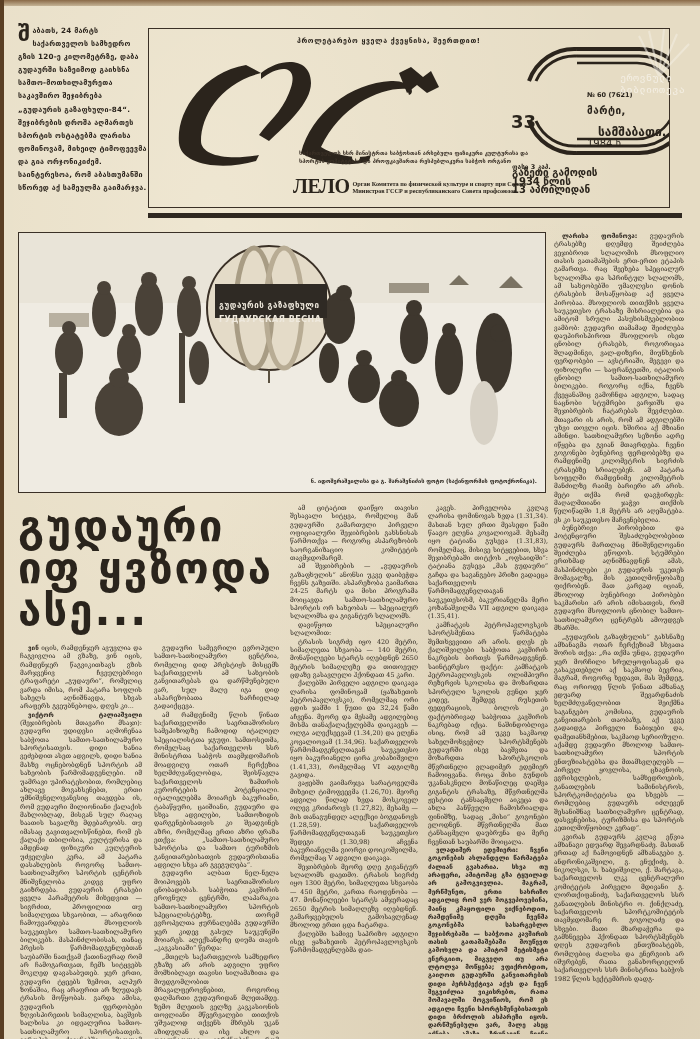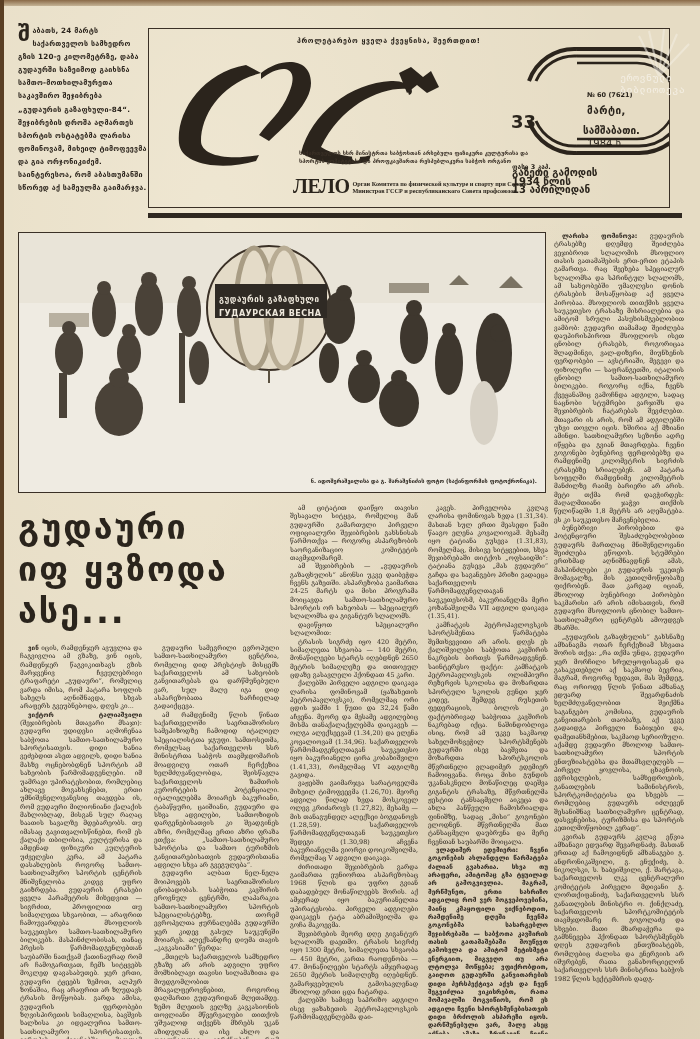--- a/index.html
+++ b/index.html
@@ -44,45 +44,45 @@
   }
   .lelo-ru { position:absolute; left: 144px; top: 146px; display:flex; align-items:center; gap:3px; }
   .lelo-ru .big { font-family:"Liberation Serif",serif; font-weight:bold; font-size: 20px; letter-spacing:-0.5px; }
   .lelo-ru .small { font-family:"Liberation Serif",serif; font-weight:bold; font-size: 6.2px; line-height: 7px; width: 200px; }
 
   .datebox { position:absolute; left: 370px; top: 16px; width: 150px; height: 115px; }
   .datebox svg { position:absolute; left: 0; top: 0; }
   .issue-no { position:absolute; left: 68px; top: 46px; font-family:"DejaVu Sans",sans-serif; font-size: 6.5px; font-weight:bold; }
   .day { position:absolute; left: -8px; top: 66px; font-family:"DejaVu Sans",sans-serif; font-size: 18px; font-weight:bold; }
   .month { position:absolute; left: 68px; top: 60px; font-family:"DejaVu Sans",sans-serif; font-size: 10px; font-weight:bold; letter-spacing:0.5px;}
-  .weekday { position:absolute; left: 64px; top: 80px; font-family:"DejaVu Sans",sans-serif; font-size: 10px; font-weight:bold; }
+  .weekday { position:absolute; left: 79px; top: 80px; font-family:"DejaVu Sans",sans-serif; font-size: 12px; font-weight:bold; }
   .year { position:absolute; left: 68px; top: 93px; font-family:"DejaVu Sans",sans-serif; font-size: 10px; }
   .price { position:absolute; left: 508px; top: 149px; font-family:"DejaVu Sans",sans-serif; font-size: 6.5px; font-weight:bold;margin-top:8px; }
   .since { position:absolute; left: 508px; top: 163px; font-family:"DejaVu Sans",sans-serif; font-size: 10px; font-weight:bold; line-height: 8.5px; }
 
   .thick-rule { position:absolute; left: 144px; top: 207px; width: 534px; height: 5px; background:#2f2820; }
   .watermark { position:absolute; left: 615px; top: 20px; width: 80px; height: 60px; opacity: 0.55; }
   .watermark-text { position:absolute; left: 616px; top: 66px; font-family:Liberation Mono, monospace; font-size:10px; color:#f4efe4; letter-spacing: 0.5px; }
 
   
   .photo {
     position:absolute; left: 14px; top: 226px; width: 528px; height: 261px;
     border: 1.5px solid #3a3026; overflow:hidden;
     background: linear-gradient(180deg, #d8d2c4 0%, #e6e1d6 30%, #ede8de 100%);
   }
   .photo .caption {
     position:absolute; right: 8px; bottom: 8px; font-family:"DejaVu Sans",sans-serif; font-size: 5.6px; font-weight:bold; color:#2a241c;
   }
   .sign-text { position:absolute; left: 196px; top: 51px; width: 112px; height: 34px; background:#2f2a24; color:#eee8dc;
-    font-family:"DejaVu Sans",sans-serif; font-weight:bold; font-size: 8px; line-height: 14px; padding: 9px 4px; letter-spacing:0.5px; }
+    font-family:"DejaVu Sans",sans-serif; font-weight:bold; font-size: 8px; line-height: 14px; padding: 15px 4px; letter-spacing:0.5px; }
 
   
   .headline {
     position:absolute; left: 14px; top: 500px; width: 260px;
-    font-family:"DejaVu Sans",sans-serif; font-weight:bold; font-size: 34px; line-height: 42px; letter-spacing: 2px; color:#2a241c;
+    font-family:"DejaVu Sans",sans-serif; font-weight:bold; font-size: 42px; line-height: 42px; letter-spacing: 2px; color:#2a241c;
   }
 
   
   .col { position:absolute; font-family:"DejaVu Serif",serif; font-size: 6.4px; line-height: 8.35px; color:#2e271f; text-align: justify; overflow:hidden; }
   .col p { text-indent: 8px; }
   .col .b { font-family:"DejaVu Sans",sans-serif; font-weight:bold; }
   .col1 { left: 16px; top: 638px; width: 122px; height: 395px; }
   .col2 { left: 150px; top: 638px; width: 125px; height: 395px; }
   .col3 { left: 286px; top: 498px; width: 128px; height: 530px; }
   .col4 { left: 424px; top: 498px; width: 120px; height: 530px; }
@@ -227,21 +227,20 @@
 
   </div>
 
   <div class="col col3">
     <p>ამ ციტატით დაიწყო თავისი შესავალი სიტყვა, რომელიც მან გუდაურში გამართული პირველი ოფიციალური შეჯიბრების გახსნისას წარმოთქვა — როგორც ასპარეზობის საორგანიზაციო კომიტეტის თავმჯდომარემ.</p>
     <p>ამ შეჯიბრების — „გუდაურის გაზაფხულის“ ანონსი უკვე დაიბეჭდა ჩვენს გაზეთში. ასპარეზობა გაიმართა 24-25 მარტს და მისი პროგრამა მოიცავდა სამთო-სათხილამურო სპორტის ორ სახეობას — სპეციალურ სლალომსა და გიგანტურ სლალომს.</p>
     <p>დავიწყოთ სპეციალური სლალომით:</p>
     <p>ტრასის სიგრძე იყო 420 მეტრი, სიმაღლეთა სხვაობა — 140 მეტრი, მონაწილეები სტარტს იღებდნენ 2650 მეტრის სიმაღლეზე და თითოეულ ცდაზე გასავლელი ჰქონდათ 45 კარი.</p>
     <p>ქალებში პირველი ადგილი დაიკავა ლარისა ფომინოვამ (ყაზახეთის პეტროპავლოვსკი), რომელმაც ორი ცდის ჯამში 1 წუთი და 32,24 წამი აჩვენა. მეორე და მესამე ადგილებიც მისმა თანაქალაქელებმა დაიკავეს — ოლგა ალექსეევამ (1.34,20) და ელენა კოვალიოვამ (1.34,96). საქართველოს წარმომადგენელთაგან საუკეთესო იყო ბაკურიანელი ცირა კობახიშვილი (1.41,33), რომელმაც VI ადგილზე გავიდა.</p>
     <p>ვაჟებში გაიმარჯვა სარატოველმა მიხეილ ტიმოფეევმა (1.26,70). მეორე ადგილი წილად ხვდა მოსკოველ ოლეგ კრიძაროვს (1.27,82), მესამე — მის თანაგუნდელ ალექსეი ბოგდანოვს (1.28,59). საქართველოს წარმომადგენელთაგან საუკეთესო შედეგი (1.30,98) აჩვენა ბაკურიანელმა გიორგი დოიკოშვილმა, რომელმაც V ადგილი დაიკავა.</p>
-    <p>ძირითადი შეჯიბრების გარდა გაიმართა ეუნიორთა ასპარეზობაც 1968 წლის და უფრო გვიან დაბადებულ მონაწილეებს შორის. აქ ამჯერად იყო ბაკურიანელთა უპირატესობა. პირველი ადგილები დაიკავეს ტატა აბრამიშვილმა და გოჩა მაკოევმა.</p>
     <p>შეჯიბრების მეორე დღე გიგანტურ სლალომს დაეთმო. ტრასის სიგრძე იყო 1300 მეტრი, სიმაღლეთა სხვაობა — 450 მეტრი, კართა რაოდენობა — 47. მონაწილეები სტარტს ამჯერადაც 2650 მეტრის სიმაღლეზე იღებდნენ. გამარჯვებულის გამოსავლენად მხოლოდ ერთი ცდა ჩატარდა.</p>
     <p>ქალებში სამივე საპრიზო ადგილი ისევ ყაზახეთის პეტროპავლოვსკის წარმომადგენლებმა დაი-</p>
   </div>
 
   <div class="col col4">
     <p>კავეს. პირველობა კვლავ ლარისა ფომინოვას ხვდა (1.31,34). მასთან სულ ერთი მეასედი წამი წააგო ელენა კოვალიოვამ. მესამე იყო ტატიანა გუსევა (1.31,83), რომელმაც, მისივე სიტყვებით, სხვა შეჯიბრებაში თიტქოს „ოფსაიდში“: ტატიანა გუსევა „მას გუდაური“ გაჩდა და საგანგებო პრიზი გადაეცა საქართველოს წარმომადგენელთაგან საუკეთესოსმ, ბაკურიანელმა მერი კოზანაშვილმა VII ადგილი დაიკავა (1.35,41).</p>
     <p>კამჩატკის პეტროპავლოვსკის სპორტსმენთა წარმატება შემთხვევითი არ არის. დღეს ეს ქალიშვილები საბჭოთა კავშირის ნაკრების ბირთვს წარმოადგენენ. საინტერესო ფაქტი: კამჩატკის პეტროპავლოვსკის ოლიმპიური რეზერვის სკოლისა და მოზარდთა სპორტული სკოლის გუნდი ჯერ კიდევ, შემდეგ რუსეთის ფედერაციის, ბოლოს კი ფაქტობრივად საბჭოთა კავშირის ნაკრებად იქცა. ნაშინდობლივა ისიც, რომ ამ უკვე საკმაოდ სახელმოხვეჭილ სპორტსმენებს გუდაურში ისევ ბავშვთა და მოზარდთა სპორტსკოლის მწვრთნელი ვლადიმერ ედემიერ ჩამოიყვანა. როცა მისი გუნდის უკანასკნელი მონაწილეც დაეშვა გიგანტის ტრასაზე, მწვრთნელმა ჟესტით ტანსაცმელი აიკეცა და ახლა პანწეული ჩამოსრიალდა ფინიშზე, სადაც „მისი“ გოგონები ელოდნენ. მწვრთნელმა მათ ტანსაცმელი დაუბრუნა და მერე ჩვენთან საუბარში მოიცალა.</p>
     <p><span class="b">ვლადიმერ ედემიერი:</span> <span class="b">ჩვენი გოგონების ახლანდელი წარმატება ძალიან გვახარია. სხვა თუ არაფერი, ამიტომაც გზა ტყუილად არ გამოგვივლია. მაგრამ, მერწმუნეთ, ერთი სახრიზო ადგილიც რომ ვერ მოგვეპოვებინა, მაინც კმაყოფილი ვიქნებოდით, რამდენიმე დღეში ჩვენმა გოგონებმა სასარგებლო შეჯიბრებაში — საბჭოთა კავშირის თასის გათამაშებაში მოუწევთ გამოსვლა და ამიტომ მეტისმეტი ენერგიით, მიგვეღო თუ არა ლტოლვა მოწყება; ვფიქრობდით, გაიღოთ გუდაურში განვითარების დიდი პერსპექტივა აქვს და ჩვენ შეგვიძლია ვიკისრებთ, რათა მომავალში მოგვიწიოს, რომ ეს ადგილი ჩვენი სპორტსმენებისათვის დიდი ბრძოლის ასპარეზი იყოს. დარწმუნებული ვარ, მალე ასეც იქნება. ამაზე ზრუნავენ ჩვენი გოგონებიც.</span></p>
   </div>
 

